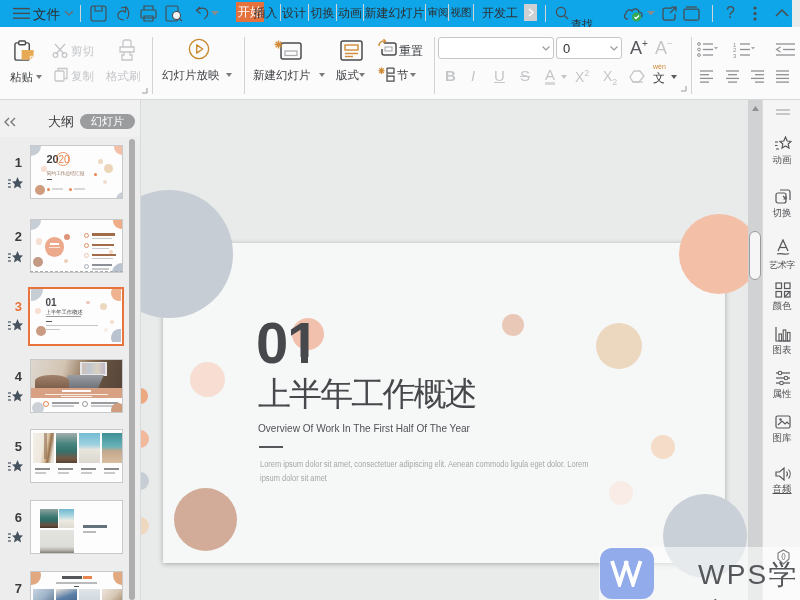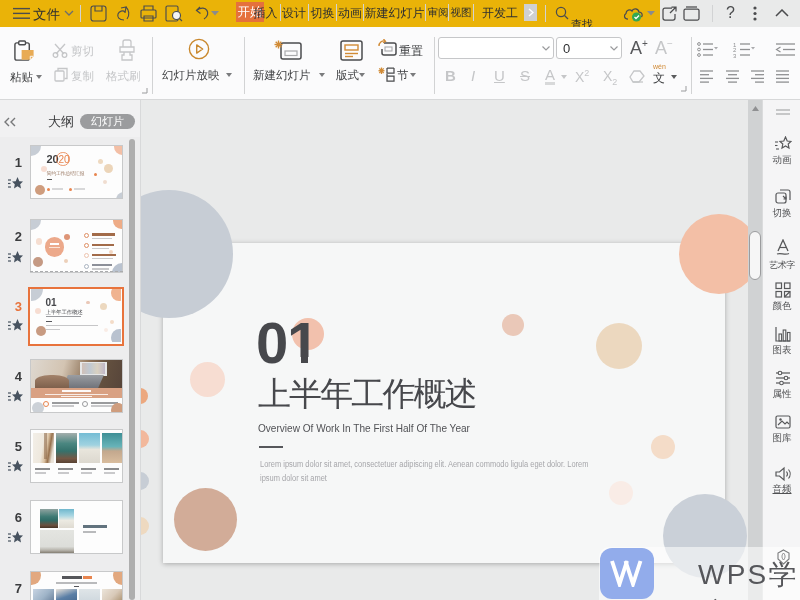--- a/index.html
+++ b/index.html
@@ -9,21 +9,21 @@
   .circ { position:absolute; border-radius:50%; }
   svg { display:block; }
   .vsep { position:absolute; width:1px; background:#d2d3d4; }
   .caret { display:inline-block; width:0; height:0; border-left:3.5px solid transparent; border-right:3.5px solid transparent; border-top:4px solid #7a7b7d; vertical-align:middle; }
   .tabt { top:5px; font-size:12px; color:#2e2f31; white-space:nowrap; }
   .tsep { top:4px; height:17px; background:#d2d3d4; }
 </style>
 </head>
 <body>
 
-<div class="abs" id="topbar" style="left:0;top:0;width:660px;height:27px;background:#eab308;">
+<div class="abs" id="topbar" style="left:0;top:0;width:792px;height:27px;background:#0ea5e9;">
 
   <svg class="abs" style="left:13px;top:7px;" width="18" height="13" viewBox="0 0 18 13">
     <g stroke="#4b4c4e" stroke-width="1.4">
         <line x1="0" y1="1.6" x2="17" y2="1.6"></line>
         <line x1="0" y1="6.4" x2="17" y2="6.4"></line>
         <line x1="0" y1="11.2" x2="17" y2="11.2"></line>
       </g>
   </svg>
   <span class="abs" style="left:33px;top:6px;font-size:13.5px;color:#2e2f31;">文件</span>
   <svg class="abs" style="left:64px;top:10px;" width="10" height="6" viewBox="0 0 10 6">

